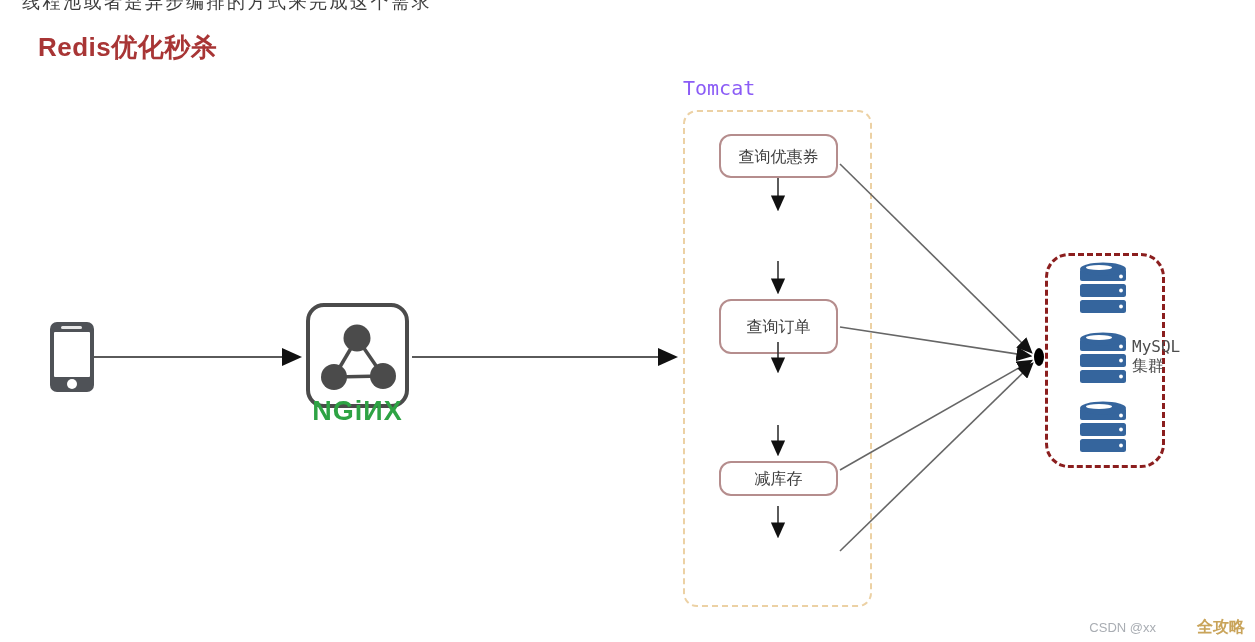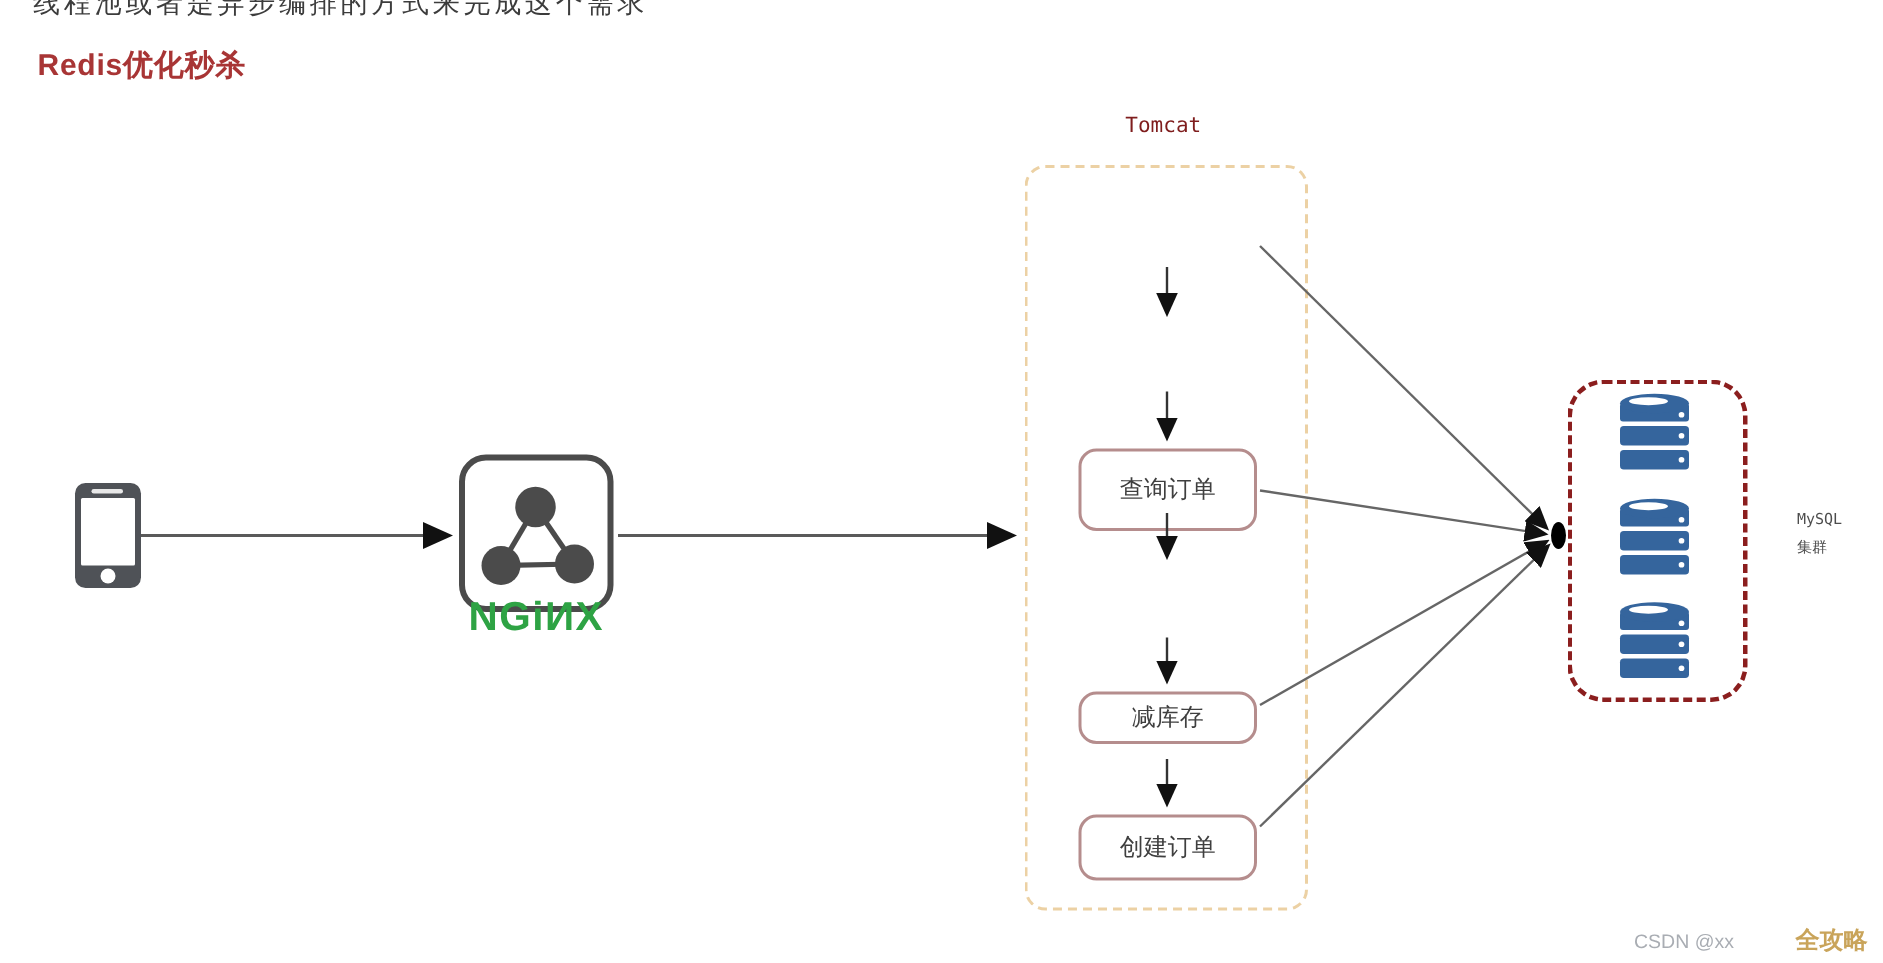--- a/index.html
+++ b/index.html
@@ -6,50 +6,50 @@
   #root{
     position:relative;width:1255px;height:642px;background:#ffffff;
     overflow:hidden;font-family:"Liberation Sans",sans-serif;
   }
   
   .top-clipped{
     position:absolute;left:22px;top:-10px;font-size:18px;color:#3c3c3c;
     letter-spacing:2.5px;white-space:nowrap;
   }
   .page-title{
-    position:absolute;left:25px;top:30px;font-size:20px;font-weight:bold;
+    position:absolute;left:38px;top:30px;font-size:26px;font-weight:bold;
     color:#a83535;letter-spacing:.5px;
   }
   
   .phone{position:absolute;left:50px;top:322px;width:44px;height:70px;background:#4f5257;border-radius:7px;}
   .phone-screen{position:absolute;left:4px;right:4px;top:10px;bottom:15px;background:#fff;border-radius:1px;}
   .phone-speaker{position:absolute;top:4px;left:11px;width:21px;height:3px;background:#e8e8e8;border-radius:2px;}
   .phone-home{position:absolute;bottom:3px;left:50%;transform:translateX(-50%);width:10px;height:10px;background:#fff;border-radius:50%;}
   
   .nginx-node{position:absolute;left:306px;top:303px;width:95px;height:97px;background:#fff;
     border:4px solid #4b4b4b;border-radius:18px;}
   .nginx-wordmark{position:absolute;left:300px;top:396px;width:115px;text-align:center;
     font-size:27px;font-weight:bold;color:#2ea344;letter-spacing:1px;}
   
-  .tomcat-label{position:absolute;left:683px;top:76px;width:185px;text-align:center;
-    font-family:"DejaVu Sans Mono",monospace;font-size:14px;color:#7f1d1d;}
+  .tomcat-label{position:absolute;left:683px;top:76px;width:185px;
+    font-family:"DejaVu Sans Mono",monospace;font-size:20px;color:#8b5cf6;}
   .tomcat-box{position:absolute;left:683px;top:110px;width:185px;height:493px;
     border:2px dashed #ecd1a4;border-radius:14px;}
   .step{position:absolute;left:719px;width:119px;background:#fff;border:2px solid #b58d8d;
     border-radius:12px;display:flex;align-items:center;justify-content:center;box-sizing:border-box;}
   .step-label{font-size:16px;color:#3f3f3f;text-align:center;white-space:pre-line;line-height:19px;}
   .s1{top:134px;height:44px}.s2{top:216px;height:45px}.s3{top:299px;height:55px}
   .s4{top:378px;height:47px}.s5{top:461px;height:35px}.s6{top:543px;height:44px}
   
   .mysql-box{position:absolute;left:1045px;top:253px;width:114px;height:209px;
     border:3px dashed #8b1e1e;border-radius:24px;}
   .db{position:absolute;left:1078px;width:50px;height:54px;}
   .db1{top:262px}.db2{top:332px}.db3{top:401px}
-  .mysql-label{position:absolute;left:1198px;top:337px;font-family:"DejaVu Sans Mono",monospace;
-    font-size:10px;color:#4d4d4d;line-height:19px;}
+  .mysql-label{position:absolute;left:1132px;top:337px;font-family:"DejaVu Sans Mono",monospace;
+    font-size:16px;color:#4d4d4d;line-height:19px;}
   
   .watermark{position:absolute;right:10px;bottom:4px;display:flex;align-items:baseline;gap:45px;}
   .wm-prefix{font-size:13px;color:#a9adb3;}
   .wm-brand{font-size:16px;font-weight:bold;color:#c9a45a;margin-left:-4px;}
   
   .overlay{position:absolute;left:0;top:0;pointer-events:none;}
 </style>
 </head>
 <body>
 
@@ -74,28 +74,28 @@
       <circle cx="47" cy="31" r="13.5" fill="#4b4b4b"></circle>
       <circle cx="24" cy="70" r="13" fill="#4b4b4b"></circle>
       <circle cx="73" cy="69" r="13" fill="#4b4b4b"></circle>
     </svg>
   </div>
   <div class="nginx-wordmark">NGiИX</div>
 
   <div class="tomcat-label">Tomcat</div>
   <div class="tomcat-box"></div>
 
+  <div class="step s1">
+    <span class="step-label">查询优惠券</span>
+  </div>
   <div class="step s3">
     <span class="step-label">查询订单</span>
   </div>
   <div class="step s5">
     <span class="step-label">减库存</span>
-  </div>
-  <div class="step s6">
-    <span class="step-label">创建订单</span>
   </div>
 
   <div class="mysql-box"></div>
 
   <svg class="db db1" viewBox="0 0 50 54">
     <rect x="2" y="7" width="46" height="12" rx="2" fill="#35659d"></rect>
     <ellipse cx="25" cy="7" rx="23" ry="6.5" fill="#35659d"></ellipse>
     <ellipse cx="21" cy="5.5" rx="13" ry="2.6" fill="#ffffff"></ellipse>
     <rect x="2" y="22" width="46" height="13" rx="2.5" fill="#35659d"></rect>
     <rect x="2" y="38" width="46" height="13" rx="2.5" fill="#35659d"></rect>

